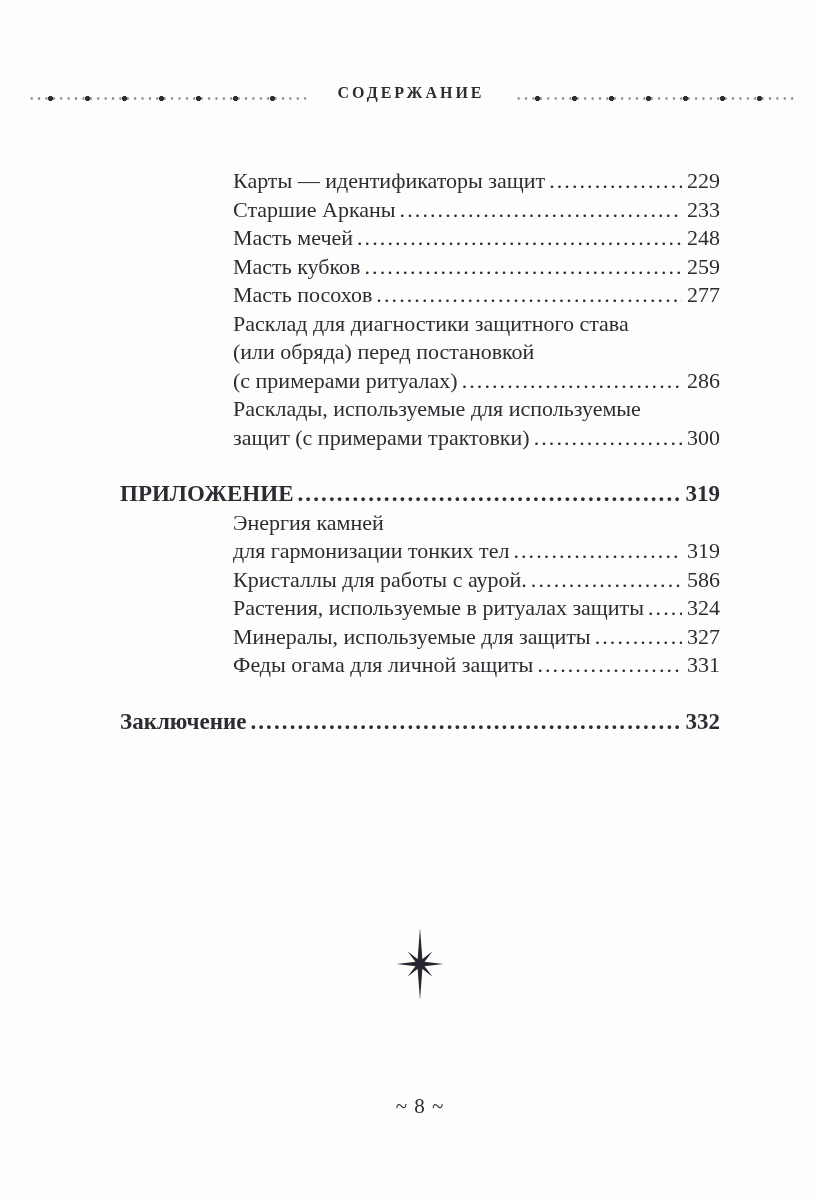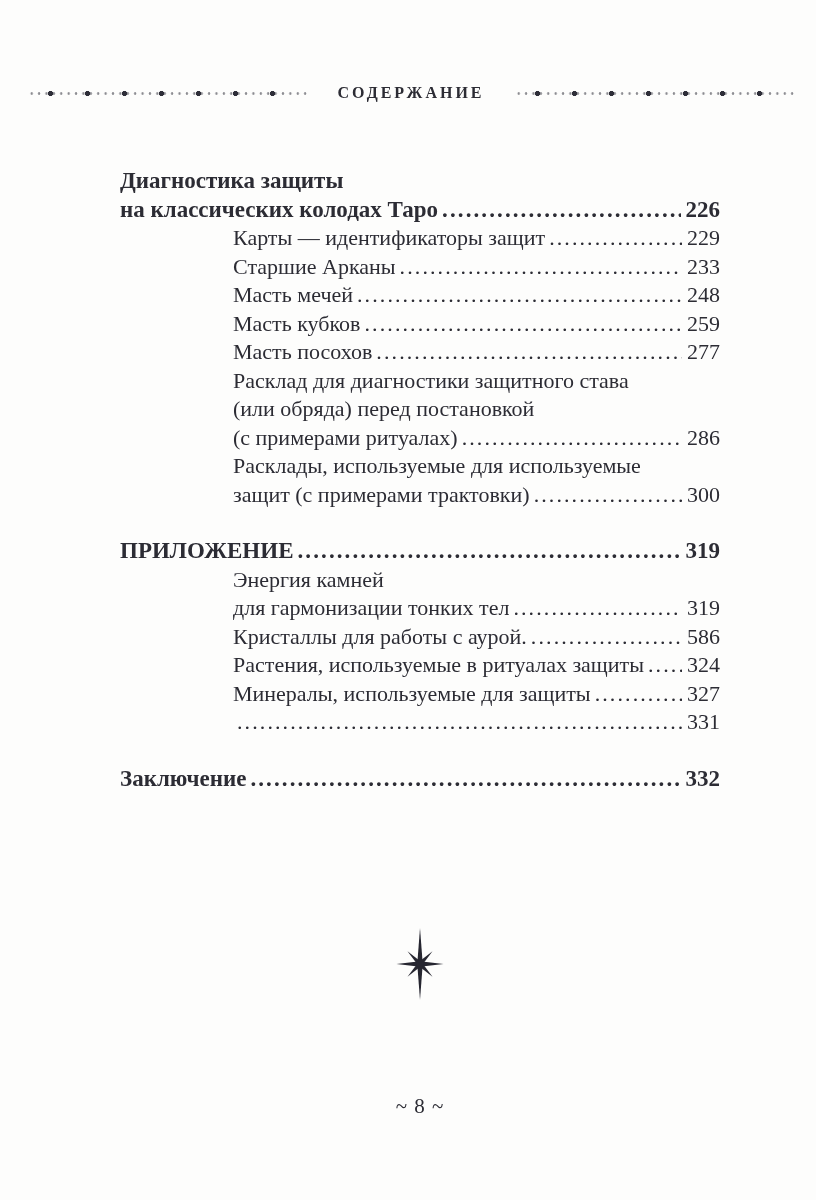--- a/index.html
+++ b/index.html
@@ -19,21 +19,21 @@
   }
 
   
   .toc-header {
     position: absolute;
     top: 84px;
     left: 28px;
     right: 22px;
     height: 18px;
     display: flex;
-    align-items: center;
+    align-items: flex-end;
     gap: 30px;
   }
   .toc-title {
     margin: 0;
     font-size: 16px;
     font-weight: 600;
     letter-spacing: 3px;
     white-space: nowrap;
     color: #2c2c34;
   }
@@ -114,28 +114,20 @@
 
 <div class="page">
 
   <header class="toc-header">
     <div class="ornament"></div>
     <h1 class="toc-title">СОДЕРЖАНИЕ</h1>
     <div class="ornament"></div>
   </header>
 
   <main class="toc" id="toc">
-  <div class="toc-entry level-1">
-    <div class="toc-line">Диагностика защиты</div>
-        <div class="toc-row">
-      <span class="toc-text">на классических колодах Таро</span>
-      <span class="leader"></span>
-      <span class="toc-page">226</span>
-    </div>
-  </div>
 
   <div class="toc-entry level-2">
     <div class="toc-row">
       <span class="toc-text">Карты — идентификаторы защит</span>
       <span class="leader"></span>
       <span class="toc-page">229</span>
     </div>
   </div>
 
   <div class="toc-entry level-2">
@@ -226,20 +218,21 @@
   <div class="toc-entry level-2">
     <div class="toc-row">
       <span class="toc-text">Минералы, используемые для защиты</span>
       <span class="leader"></span>
       <span class="toc-page">327</span>
     </div>
   </div>
 
   <div class="toc-entry level-2">
     <div class="toc-row">
+      <span class="toc-text">Феды огама для личной защиты</span>
       <span class="leader"></span>
       <span class="toc-page">331</span>
     </div>
   </div>
 
   <div class="toc-entry level-1">
     <div class="toc-row">
       <span class="toc-text">Заключение</span>
       <span class="leader"></span>
       <span class="toc-page">332</span>

